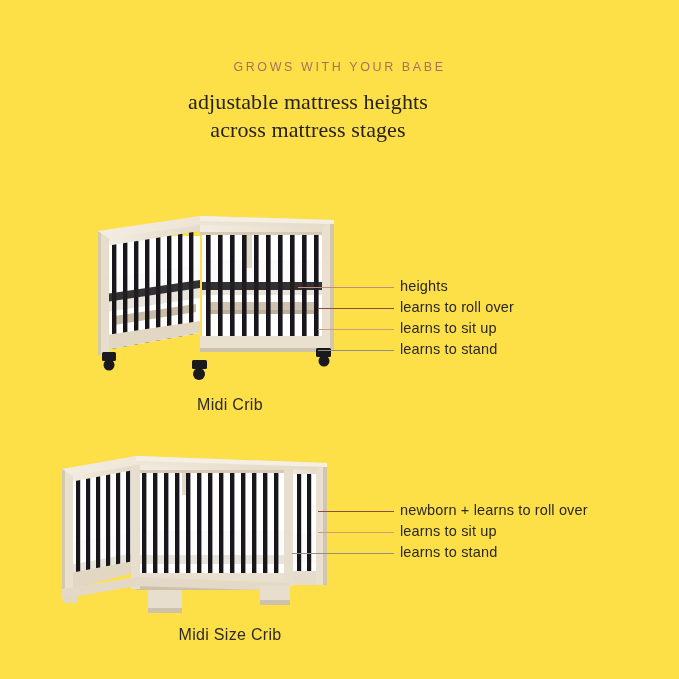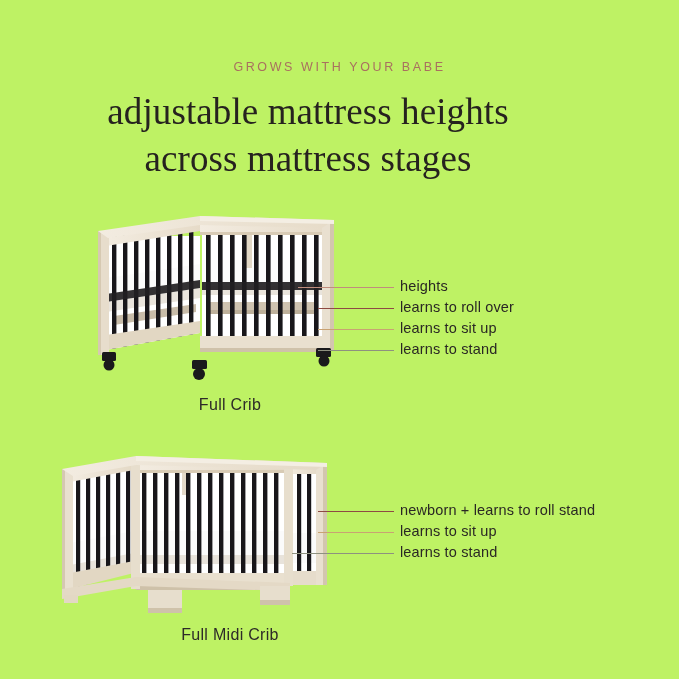--- a/index.html
+++ b/index.html
@@ -4,21 +4,21 @@
 <style>
   html, body {
     margin: 0;
     padding: 0;
     background: #ffffff;
   }
   #page {
     position: relative;
     width: 679px;
     height: 679px;
-    background: #bef264;
+    background: #fde047;
     overflow: hidden;
     font-family: "Liberation Sans", sans-serif;
   }
 
   
   .eyebrow {
     position: absolute;
     left: 0;
     top: 60px;
     width: 679px;
@@ -31,21 +31,21 @@
     text-transform: uppercase;
     white-space: nowrap;
   }
   .headline {
     position: absolute;
     left: 0;
     top: 88px;
     width: 616px;
     text-align: center;
     font-family: "Liberation Serif", serif;
-    font-size: 37px;
+    font-size: 22px;
     font-weight: 400;
     line-height: 1.28;
     color: #26221f;
     letter-spacing: 0.1px;
   }
   .headline div { white-space: nowrap; }
 
   
   .caption {
     position: absolute;
@@ -306,22 +306,22 @@
         <polygon points="10,146 84,134 238,140 238,148 84,143 10,156" fill="#e4d9c6"></polygon>
         <rect x="96" y="147" width="34" height="22" fill="#e7decd"></rect>
         <rect x="96" y="165" width="34" height="5" fill="#cfc2aa"></rect>
         <rect x="208" y="143" width="30" height="18" fill="#e7decd"></rect>
         <rect x="208" y="157" width="30" height="5" fill="#cfc2aa"></rect>
         <rect x="12" y="152" width="14" height="8" fill="#e3d8c4"></rect>
       </g>
     </svg>
   </div>
 
-  <div class="caption" id="caption-midi">Full Crib</div>
-  <div class="caption" id="caption-full">Full Midi Crib</div>
+  <div class="caption" id="caption-midi">Midi Crib</div>
+  <div class="caption" id="caption-full">Midi Size Crib</div>
 
   <div class="callouts" id="callouts-midi">
       <div class="callout-row">
         <span class="leader" style="left: -2px; width: 96px; border-top-color: rgb(192, 141, 125);"></span>
         <span class="callout-label">heights</span>
       </div>
       <div class="callout-row">
         <span class="leader" style="left: 18px; width: 76px; border-top-color: rgb(142, 74, 67);"></span>
         <span class="callout-label">learns to roll over</span>
       </div>
@@ -330,21 +330,21 @@
         <span class="callout-label">learns to sit up</span>
       </div>
       <div class="callout-row">
         <span class="leader" style="left: 18px; width: 76px; border-top-color: rgb(142, 145, 128);"></span>
         <span class="callout-label">learns to stand</span>
       </div>
     </div>
   <div class="callouts" id="callouts-full">
       <div class="callout-row">
         <span class="leader" style="left: 18px; width: 76px; border-top-color: rgb(142, 74, 67);"></span>
-        <span class="callout-label">newborn + learns to roll stand</span>
+        <span class="callout-label">newborn + learns to roll over</span>
       </div>
       <div class="callout-row">
         <span class="leader" style="left: 18px; width: 76px; border-top-color: rgb(201, 162, 115);"></span>
         <span class="callout-label">learns to sit up</span>
       </div>
       <div class="callout-row">
         <span class="leader" style="left: -8px; width: 102px; border-top-color: rgb(142, 145, 128);"></span>
         <span class="callout-label">learns to stand</span>
       </div>
     </div>

